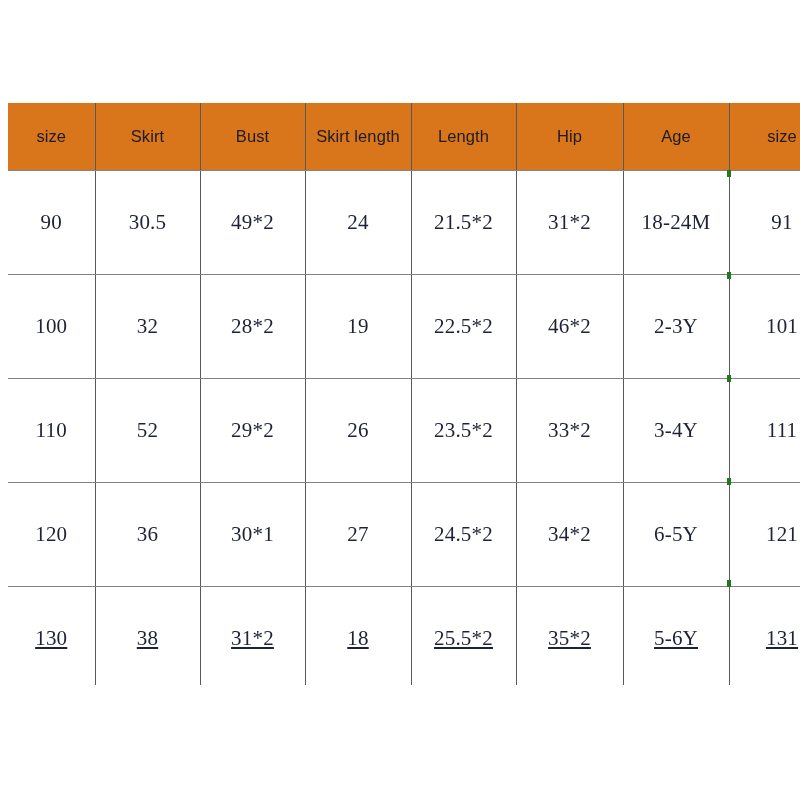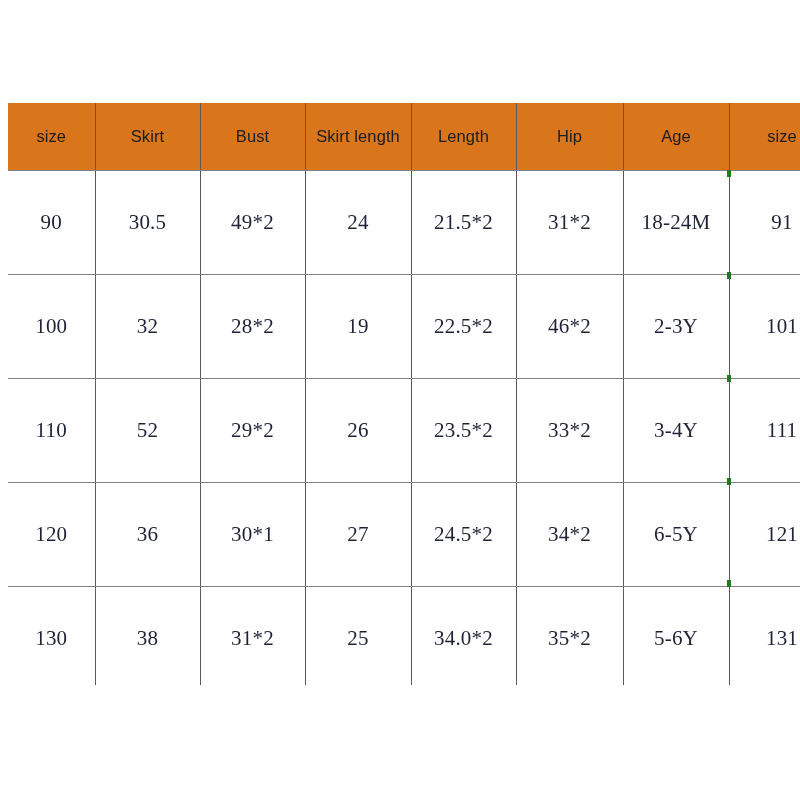--- a/index.html
+++ b/index.html
@@ -86,20 +86,21 @@
     height: 103px;
     background: #ffffff;
     color: #1e2235;
     font-family: "Liberation Serif", serif;
     font-size: 21px;
     letter-spacing: 0.2px;
   }
 
   tbody tr:last-child td {
     border-bottom: 2px solid #6d6e71;
+    text-decoration: underline;
   }
 
   
   .tick-mark {
     position: absolute;
     width: 4px;
     height: 7px;
     background: #1f7a1f;
     pointer-events: none;
   }
@@ -171,22 +172,22 @@
           <td>27</td>
           <td>24.5*2</td>
           <td>34*2</td>
           <td>6-5Y</td>
           <td>121</td>
         </tr>
         <tr>
           <td>130</td>
           <td>38</td>
           <td>31*2</td>
-          <td>25</td>
-          <td>34.0*2</td>
+          <td>18</td>
+          <td>25.5*2</td>
           <td>35*2</td>
           <td>5-6Y</td>
           <td>131</td>
         </tr>
       </tbody>
     </table>
   </div>
 
   <span class="tick-mark" style="left:719px; top:170px;"></span>
   <span class="tick-mark" style="left:719px; top:272px;"></span>

